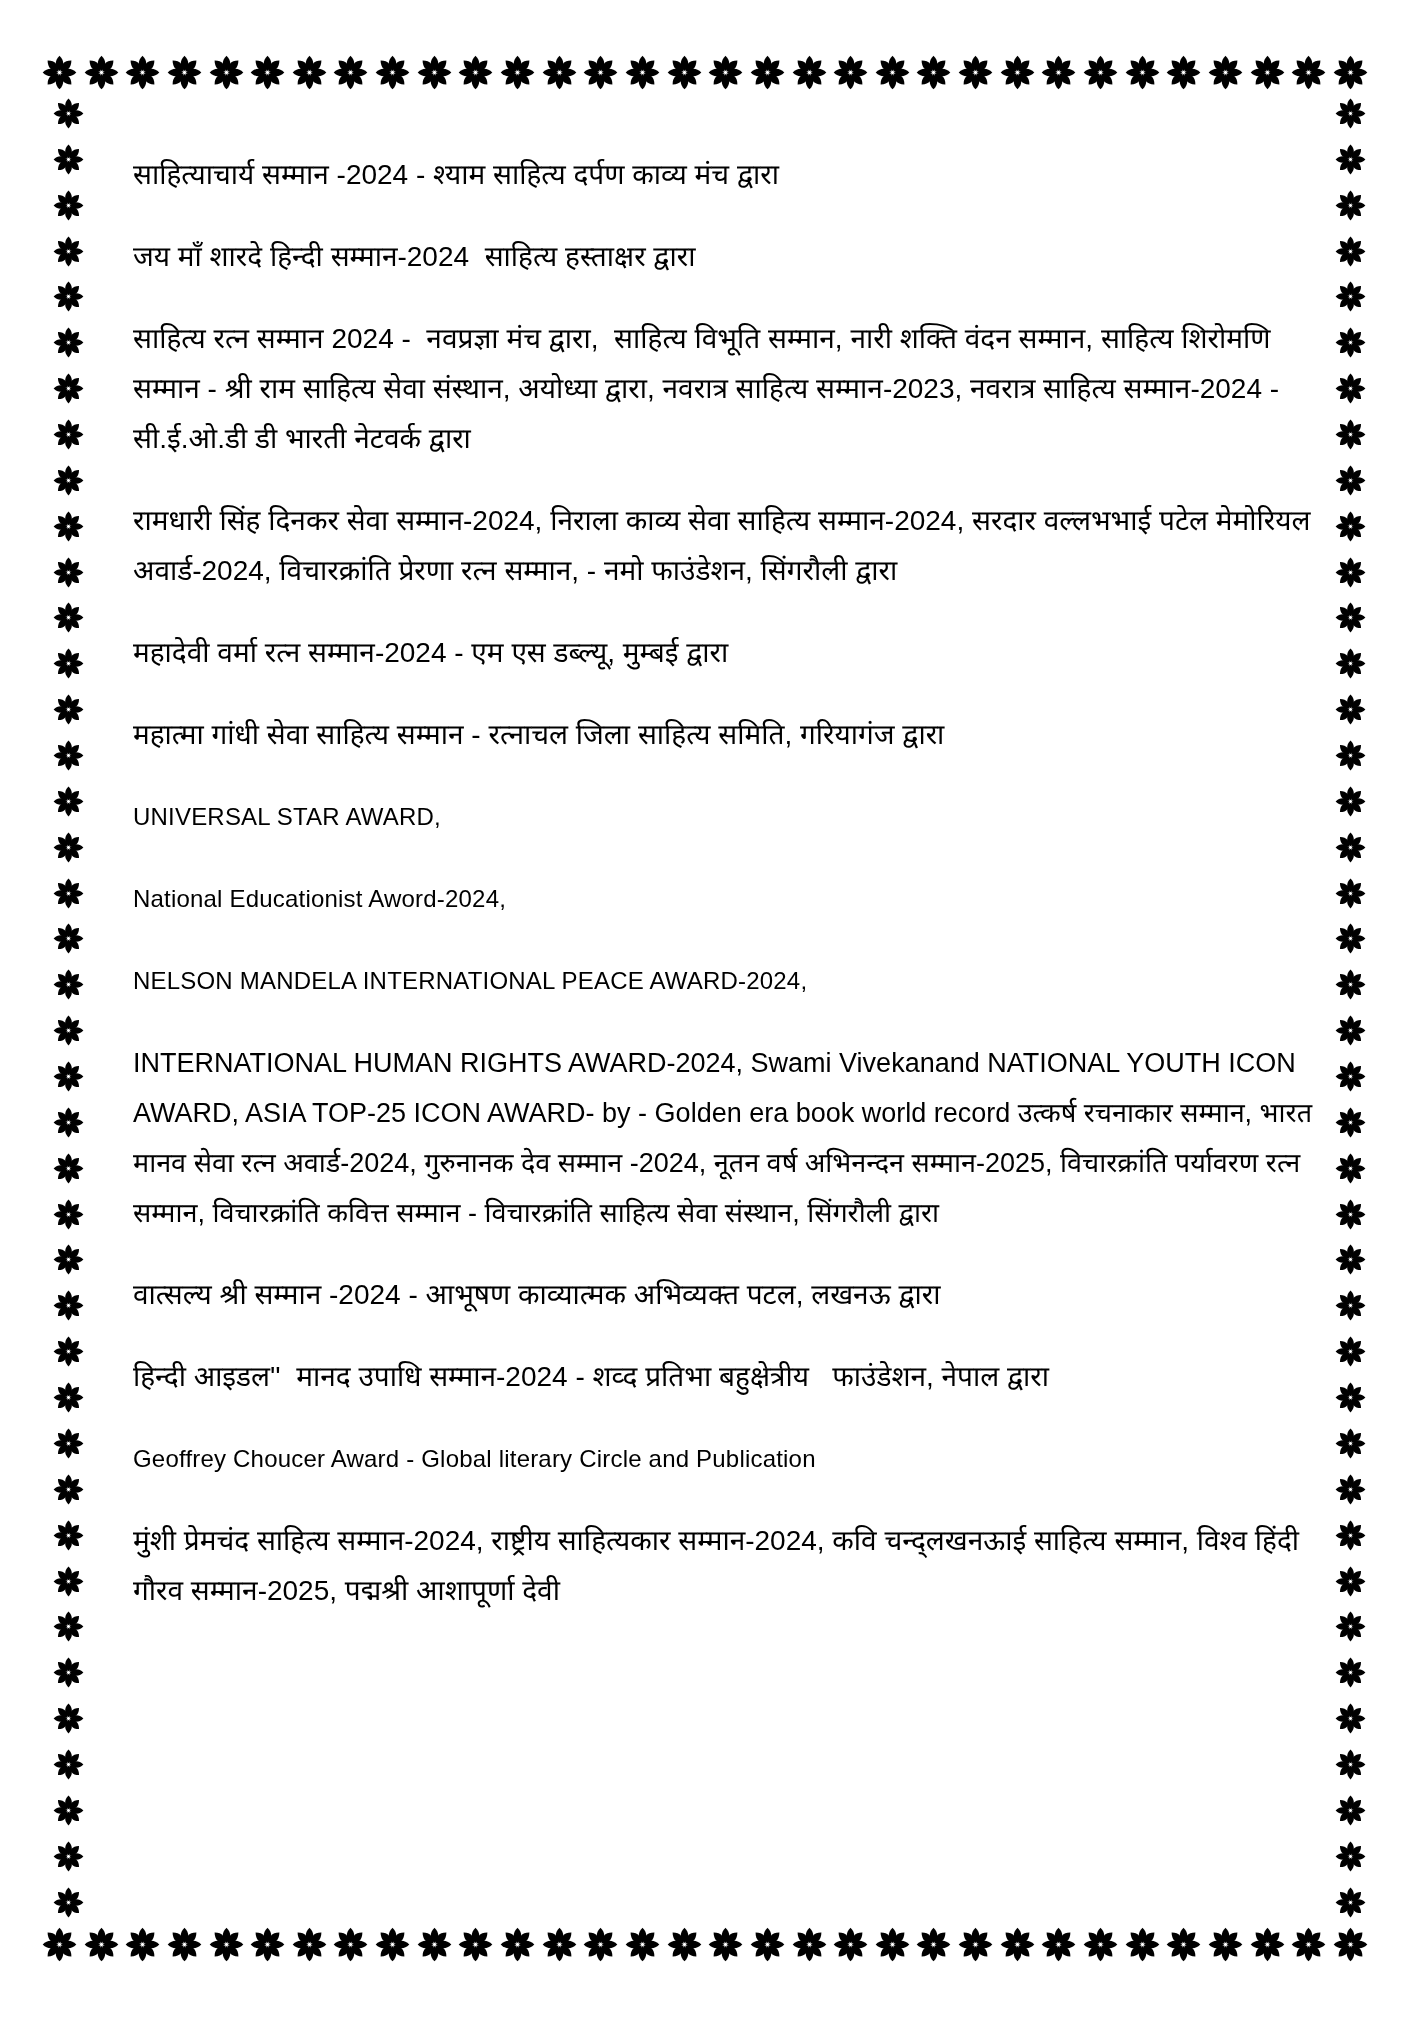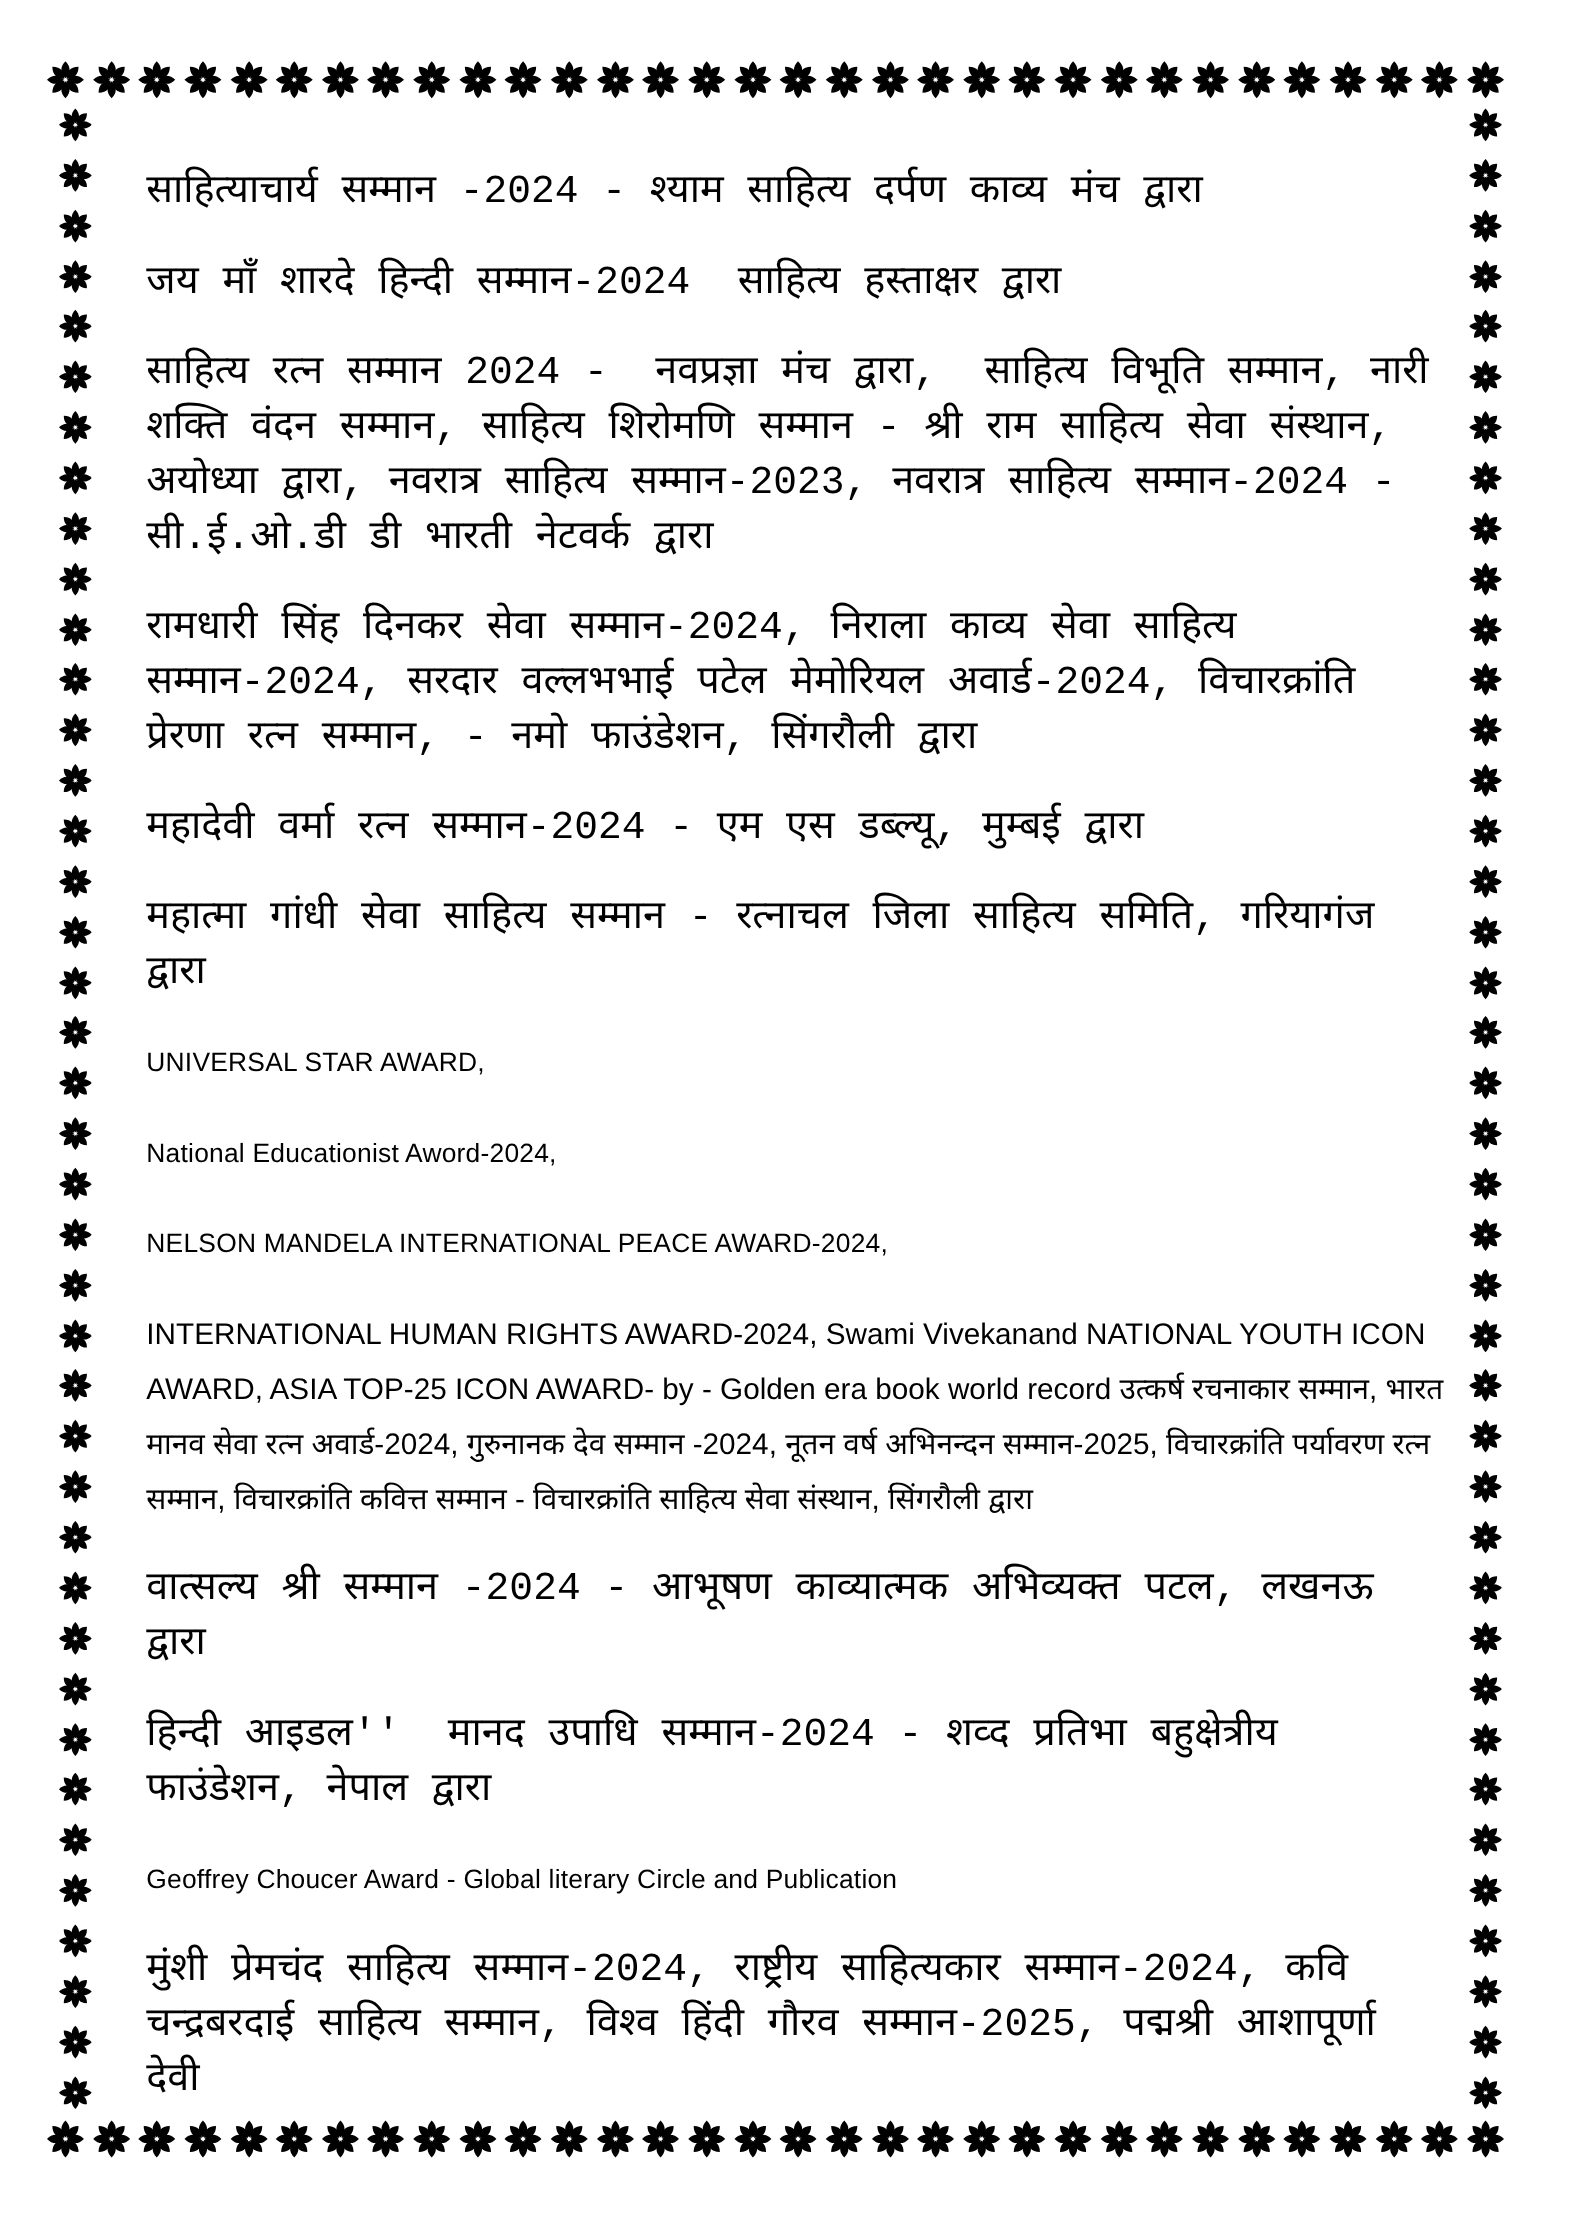--- a/index.html
+++ b/index.html
@@ -50,22 +50,22 @@
     left: 133px;
     top: 150px;
     width: 1180px;
   }
   .content p {
     margin: 0 0 32px 0;
     line-height: 50px;
     white-space: pre-wrap;
   }
   .content p.hi {
-    font-size: 36px;
-    font-family: Liberation Mono, monospace;
+    font-size: 28px;
+    font-family: Liberation Sans, sans-serif;
   }
   .content p.en {
     font-size: 24px;
     font-family: "Liberation Sans", "DejaVu Sans", sans-serif;
     letter-spacing: 0.2px;
   }
   .content p.mixed {
     font-size: 27px;
     font-family: "Liberation Sans", "DejaVu Sans", sans-serif;
   }
@@ -1529,15 +1529,15 @@
       <p class="hi">रामधारी सिंह दिनकर सेवा सम्मान-2024, निराला काव्य सेवा साहित्य सम्मान-2024, सरदार वल्लभभाई पटेल मेमोरियल अवार्ड-2024, विचारक्रांति प्रेरणा रत्न सम्मान, - नमो फाउंडेशन, सिंगरौली द्वारा</p>
       <p class="hi">महादेवी वर्मा रत्न सम्मान-2024 - एम एस डब्ल्यू, मुम्बई द्वारा</p>
       <p class="hi">महात्मा गांधी सेवा साहित्य सम्मान - रत्नाचल जिला साहित्य समिति, गरियागंज द्वारा</p>
       <p class="en">UNIVERSAL STAR AWARD,</p>
       <p class="en">National Educationist Aword-2024,</p>
       <p class="en">NELSON MANDELA INTERNATIONAL PEACE AWARD-2024,</p>
       <p class="mixed">INTERNATIONAL HUMAN RIGHTS AWARD-2024, Swami Vivekanand NATIONAL YOUTH ICON AWARD, ASIA TOP-25 ICON AWARD- by - Golden era book world record उत्कर्ष रचनाकार सम्मान, भारत मानव सेवा रत्न अवार्ड-2024, गुरुनानक देव सम्मान -2024, नूतन वर्ष अभिनन्दन सम्मान-2025, विचारक्रांति पर्यावरण रत्न सम्मान, विचारक्रांति कवित्त सम्मान - विचारक्रांति साहित्य सेवा संस्थान, सिंगरौली द्वारा</p>
       <p class="hi">वात्सल्य श्री सम्मान -2024 - आभूषण काव्यात्मक अभिव्यक्त पटल, लखनऊ द्वारा</p>
       <p class="hi">हिन्दी आइडल''  मानद उपाधि सम्मान-2024 - शव्द प्रतिभा बहुक्षेत्रीय   फाउंडेशन, नेपाल द्वारा</p>
       <p class="en">Geoffrey Choucer Award - Global literary Circle and Publication</p>
-      <p class="hi">मुंशी प्रेमचंद साहित्य सम्मान-2024, राष्ट्रीय साहित्यकार सम्मान-2024, कवि चन्द्रबरदाई साहित्य सम्मान, विश्व हिंदी गौरव सम्मान-2025, पद्मश्री आशापूर्णा देवी</p>
+      <p class="hi">मुंशी प्रेमचंद साहित्य सम्मान-2024, राष्ट्रीय साहित्यकार सम्मान-2024, कवि चन्द्लखनऊाई साहित्य सम्मान, विश्व हिंदी गौरव सम्मान-2025, पद्मश्री आशापूर्णा देवी</p>
     </main>
 </div>
 
 </body></html>

